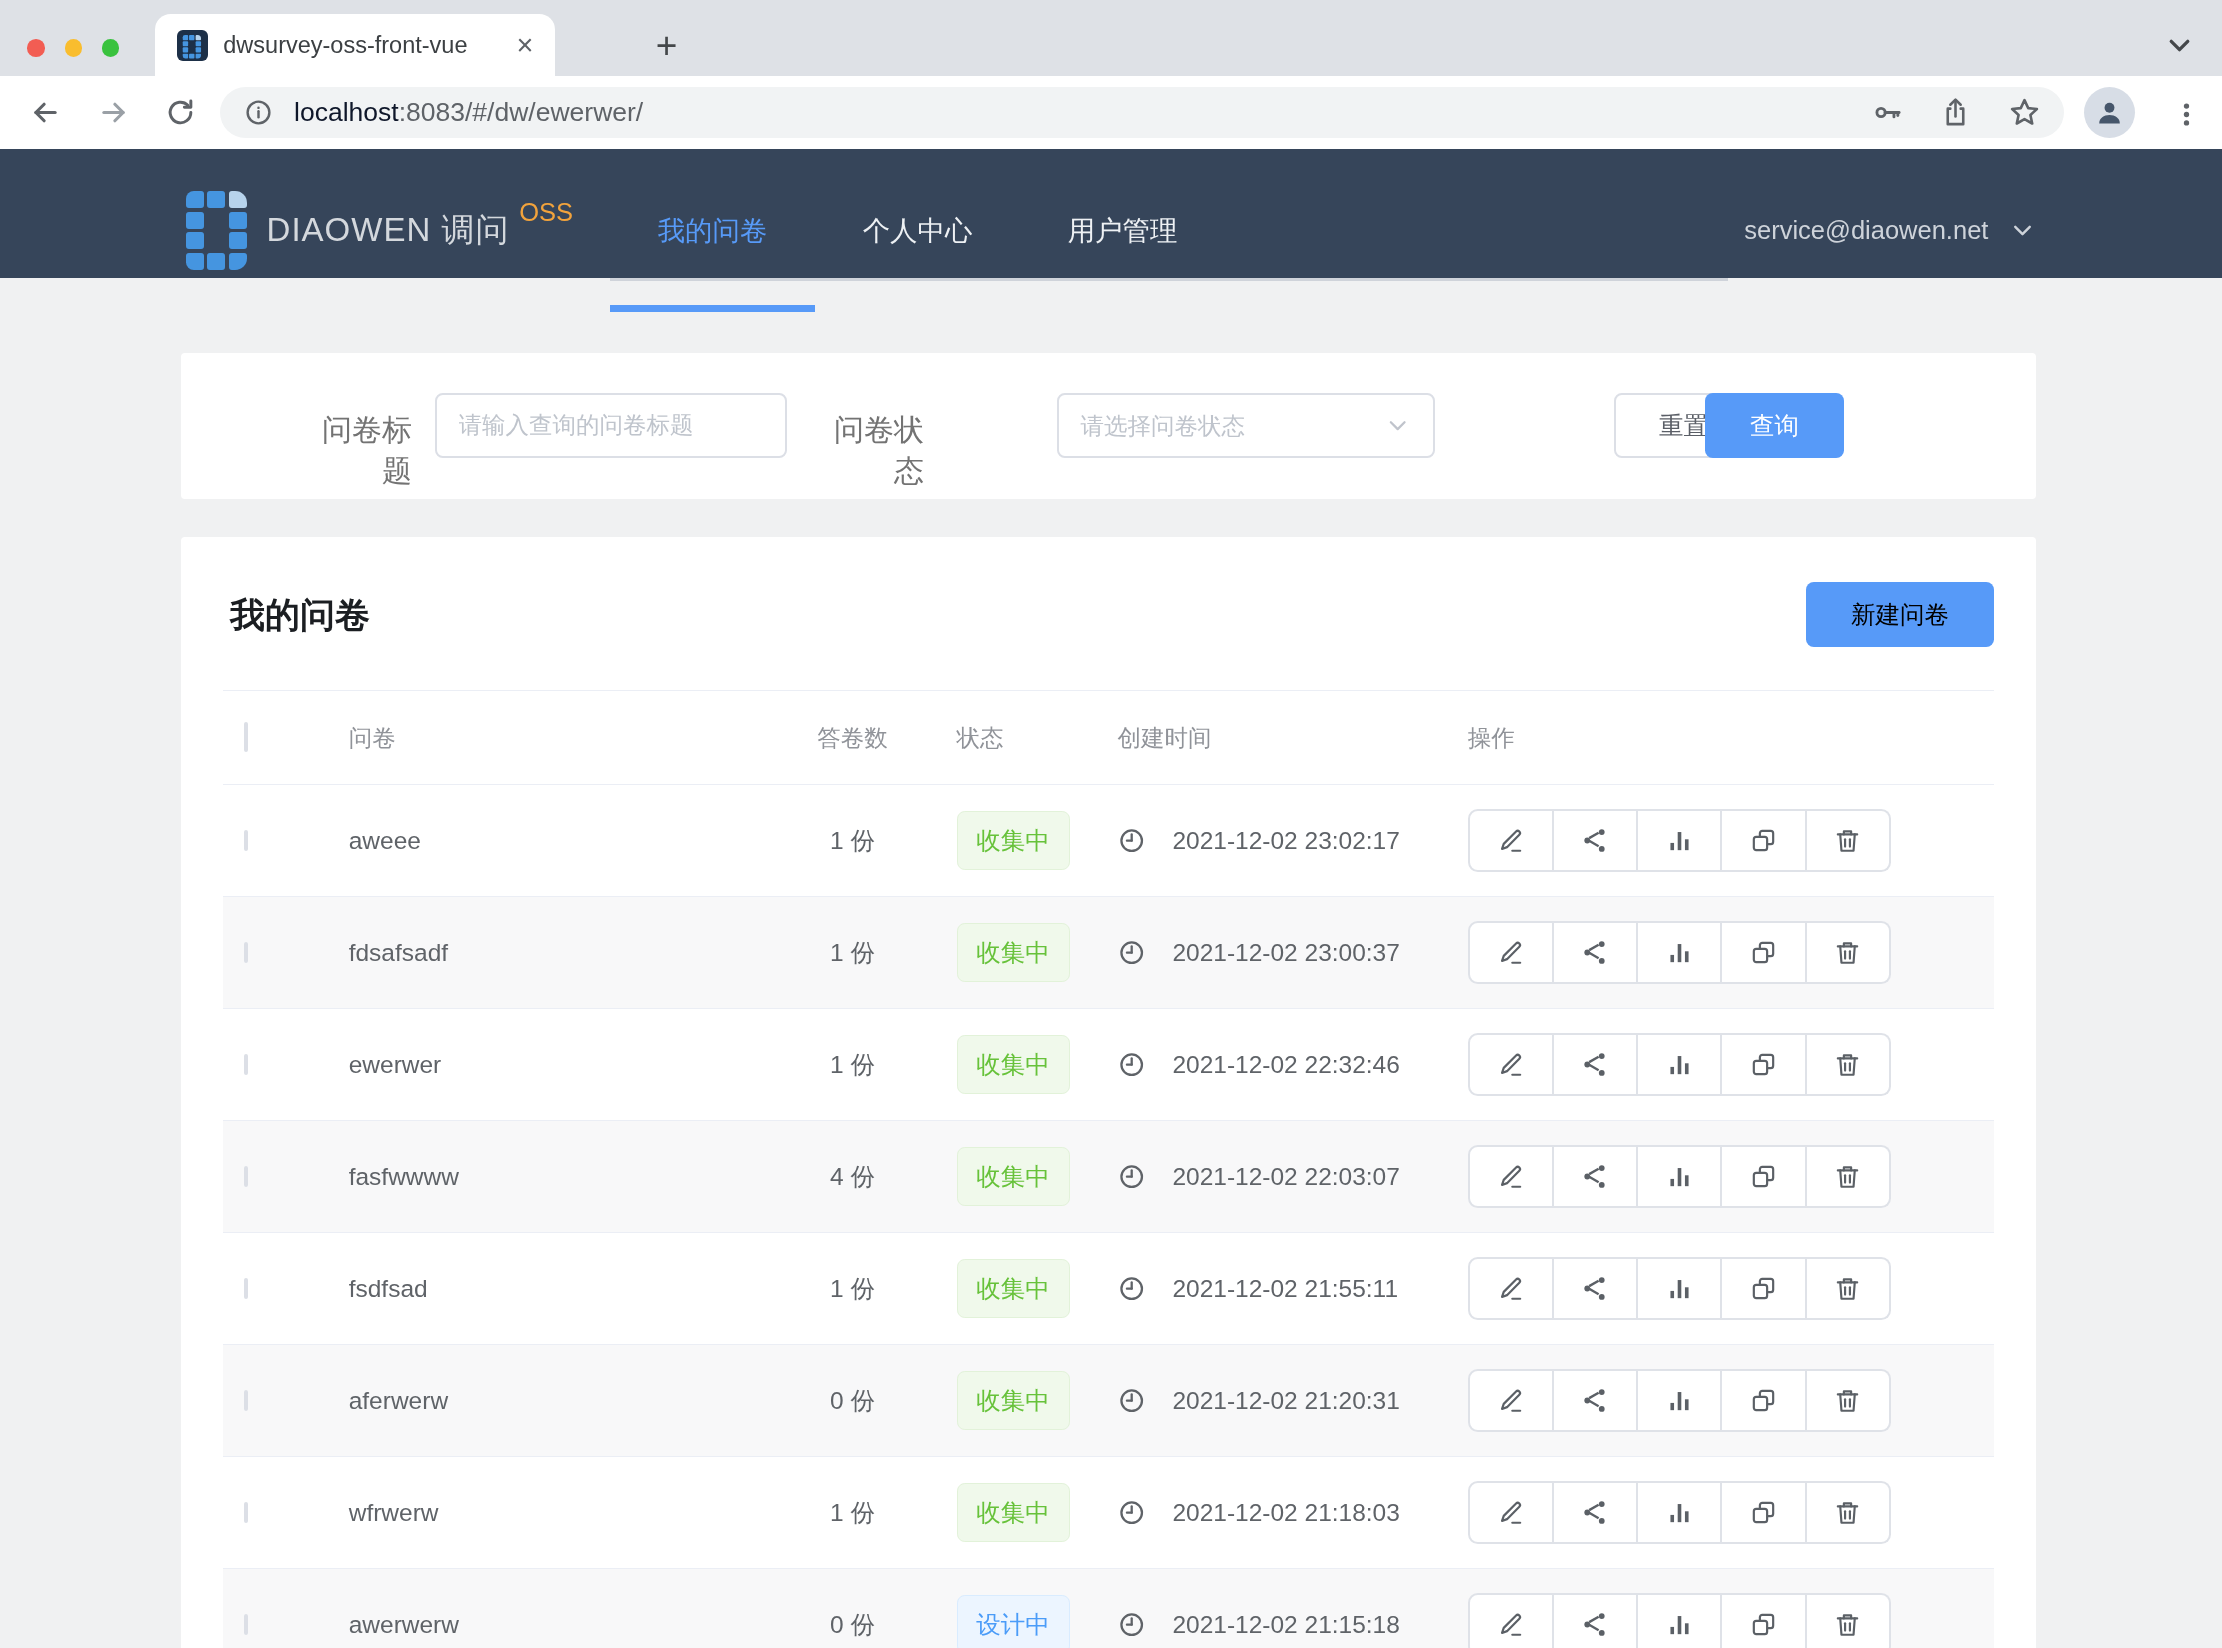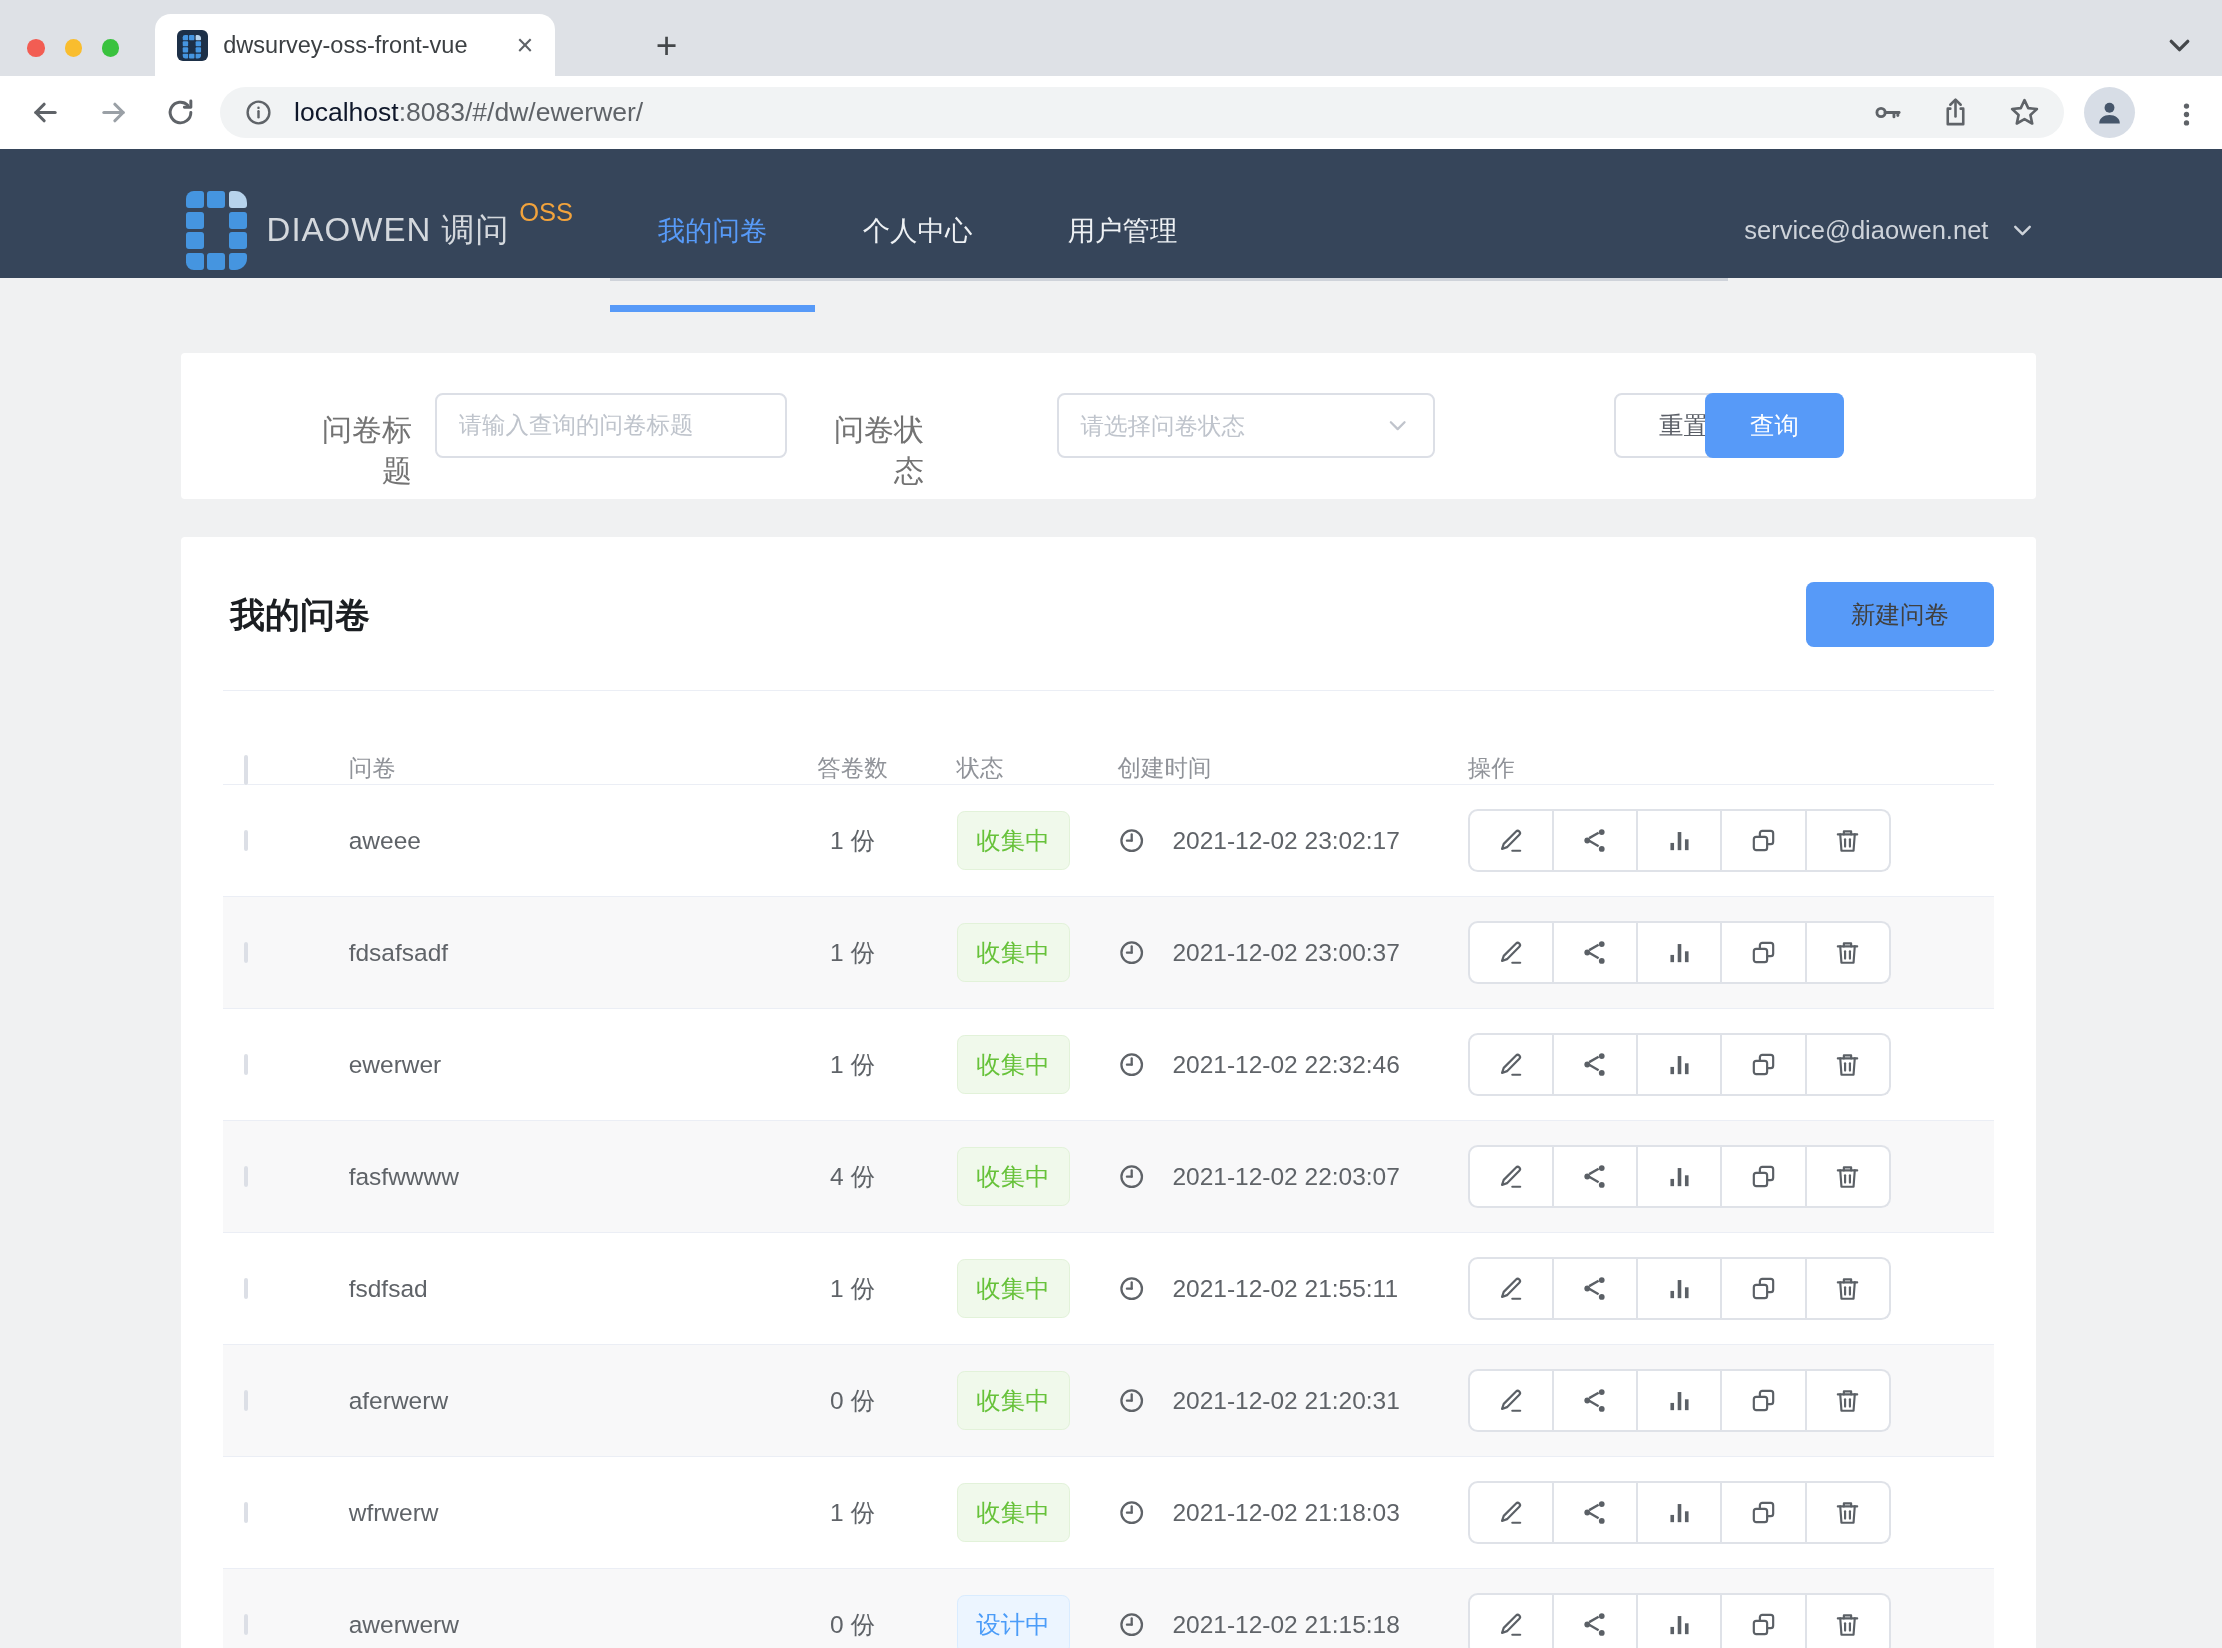--- a/index.html
+++ b/index.html
@@ -61,26 +61,26 @@
   .t-select { justify-content:space-between; cursor:pointer; }
   .t-select .ph { font-size:23.5px; color:#bfc4cc; }
   .t-select .car { color:#c0c4cc; }
   .btn { height:65px; border-radius:7.8px; font-size:24.5px; display:inline-flex; align-items:center; justify-content:center; cursor:pointer; font-family:inherit; }
   .btn-plain { width:139px; background:#fff; border:2px solid #dcdfe6; color:#5a5e66; position:absolute; left:1433px; }
   .btn-primary { width:139px; background:var(--primary,#579af8); border:none; color:#fff; position:absolute; left:1524px; }
 
   .main-card { left:181px; top:537px; width:1855px; height:1372px; }
   .main-head { position:absolute; left:49px; right:42px; top:45px; height:65px; }
   .main-title { font-size:35px; font-weight:700; color:#1b1e22; line-height:65px; }
-  .btn-create { position:absolute; right:0; top:0; width:188px; background:var(--primary,#579af8); border:none; color:#404040; font-size:24.5px; height:65px; border-radius:7.8px; display:flex; align-items:center; justify-content:center; cursor:pointer; }
+  .btn-create { position:absolute; right:0; top:0; width:188px; background:var(--primary,#579af8); border:none; color:#000000; font-size:24.5px; height:65px; border-radius:7.8px; display:flex; align-items:center; justify-content:center; cursor:pointer; }
 
   
   .table { position:absolute; left:42px; top:153px; width:1771px; border-top:1px solid var(--border,#ebeef5); }
   .trow { display:flex; align-items:center; border-bottom:1px solid var(--border,#ebeef5); height:112px; }
-  .trow.head { height:94px; color:var(--header_text,#909399); font-size:23.5px;align-items:flex-end; }
+  .trow.head { height:94px; color:var(--header_text,#909399); font-size:23.5px; }
   .trow.stripe { background:var(--stripe,#f8f8f9); }
   .c1 { width:110px; padding-left:20.6px; flex:0 0 auto; }
   .c2 { width:441px; padding-left:15.7px; flex:0 0 auto; font-size:24.5px; color:var(--text,#5f6368); }
   .c3 { width:157px; text-align:center; flex:0 0 auto; font-size:24.5px; color:var(--text,#5f6368); }
   .c4 { width:167px; padding-left:25.5px; flex:0 0 auto; }
   .c5 { width:353px; padding-left:19.6px; flex:0 0 auto; display:flex; align-items:center; gap:27.4px; font-size:24.5px; color:var(--text,#5f6368); }
   .c6 { flex:1; padding-left:16.7px; }
   .trow.head .c2, .trow.head .c3, .trow.head .c5 { color:var(--header_text,#909399); font-size:23.5px; display:block; }
   .checkbox { width:29px; height:29px; border:2px solid #dcdfe6; border-radius:5.9px; background:#fff; cursor:pointer; }
   .badge { display:inline-flex; align-items:center; justify-content:center; width:113px; height:59px; border-radius:7.8px; font-size:24.5px; }

